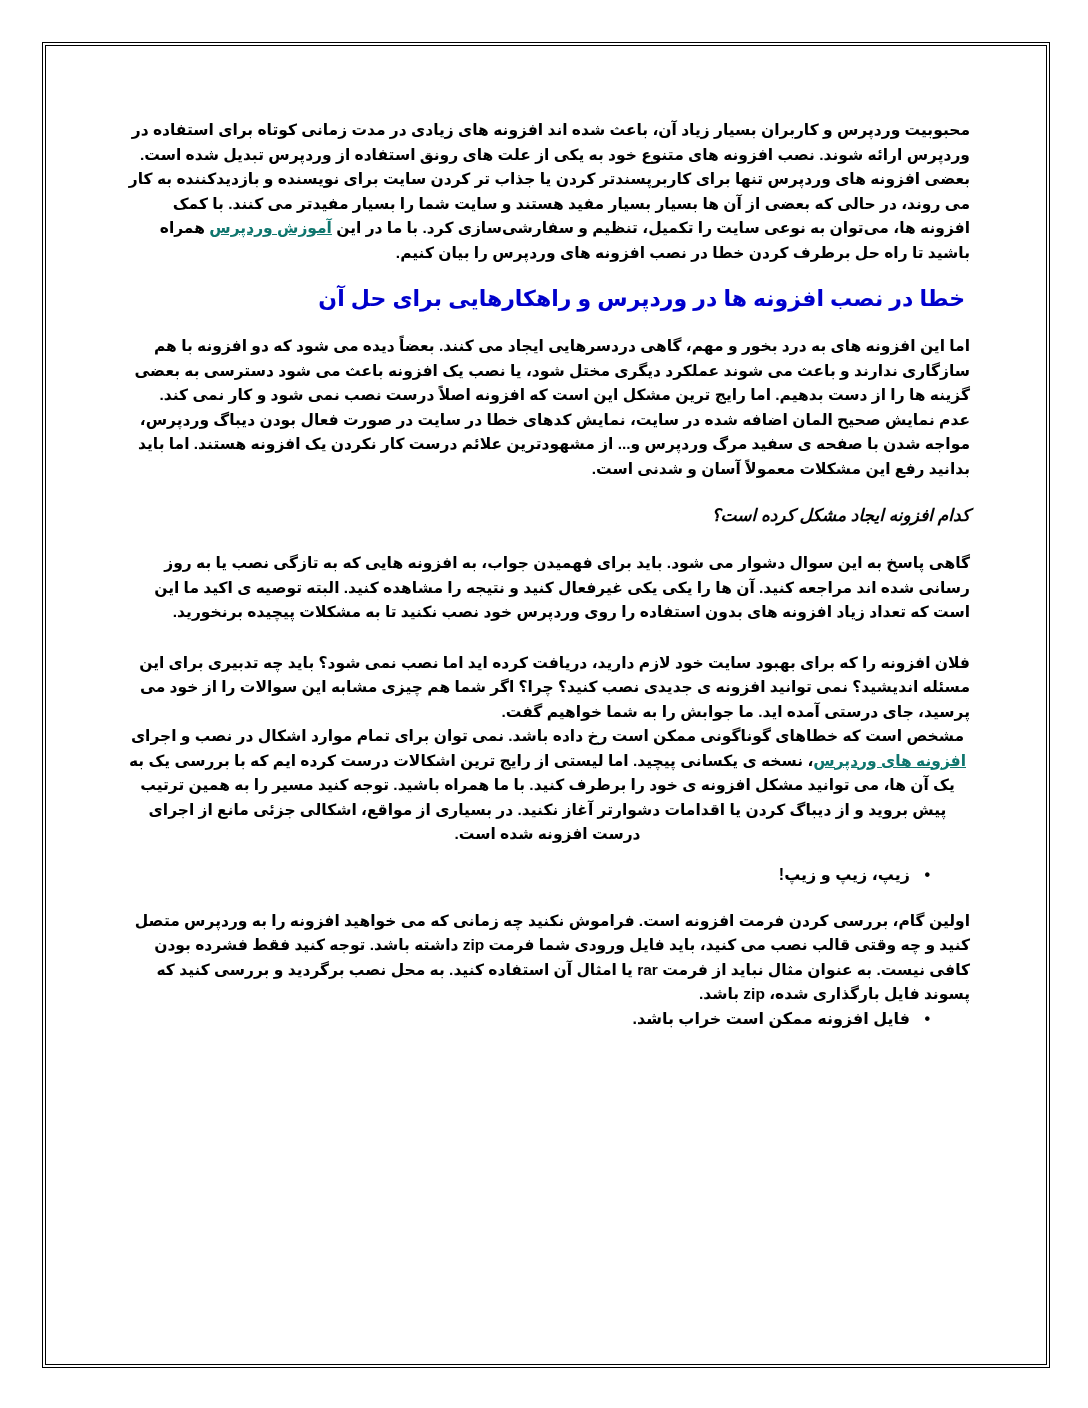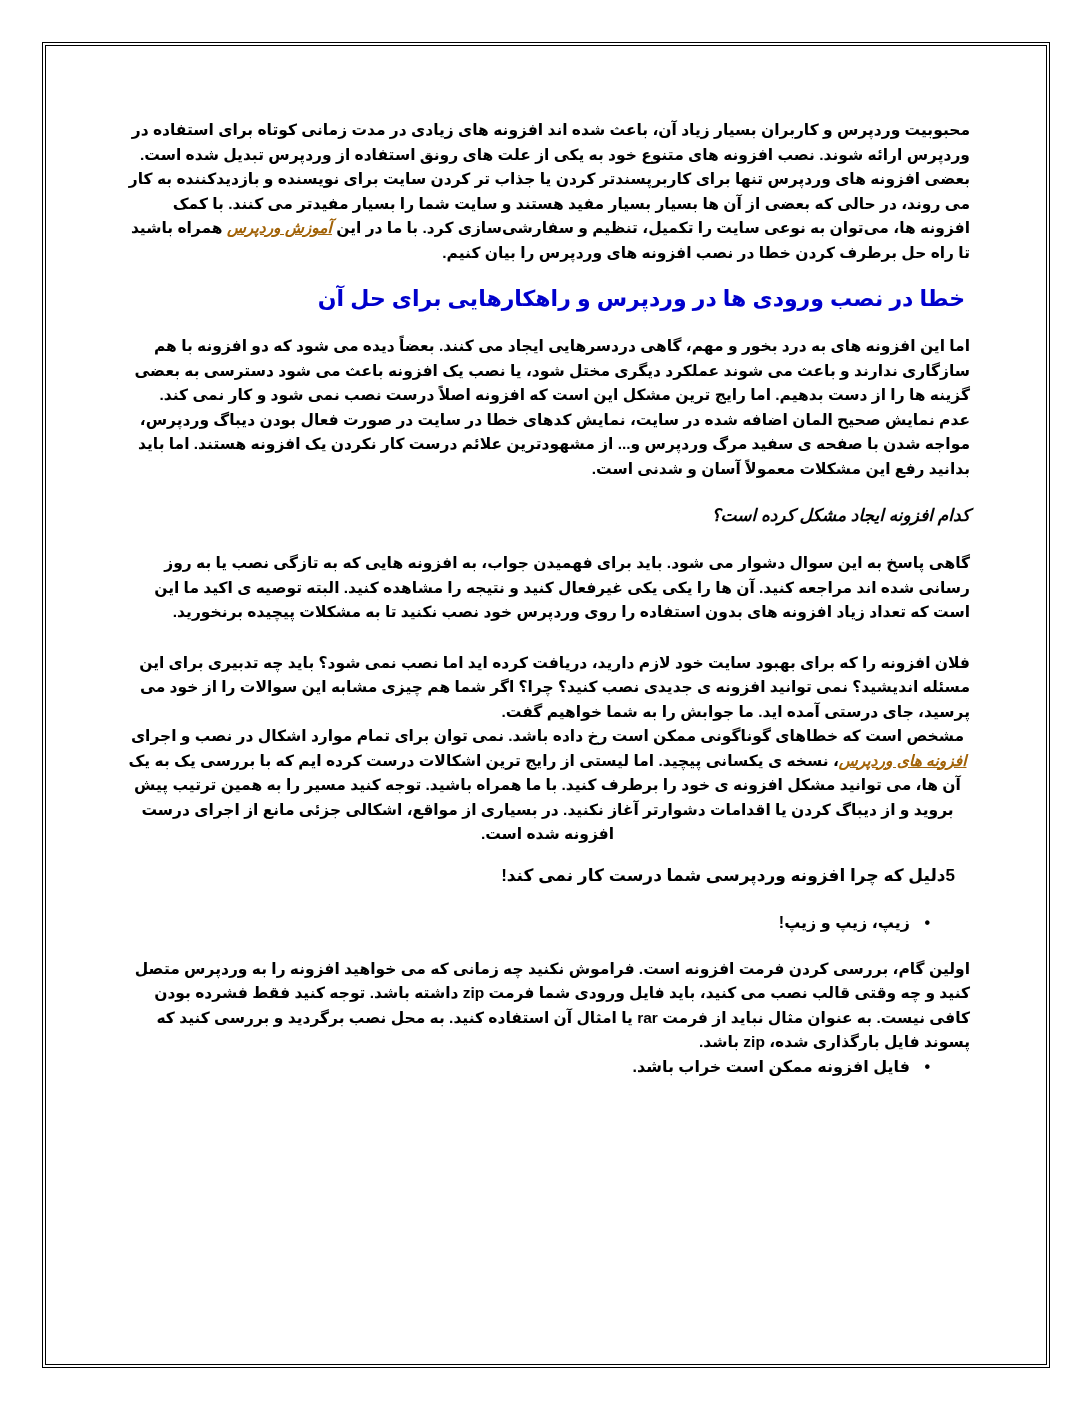--- a/index.html
+++ b/index.html
@@ -32,23 +32,22 @@
       direction: rtl;
       text-align: right;
     }
     p {
       margin: 0;
       font-size: 15.5px;
       line-height: 24.5px;
       font-weight: bold;
     }
     a {
-      color: #a16207;
+      color: #0f766e;
       text-decoration: underline;
-      font-style: italic;
     }
     .h2 {
       font-size: 22px;
       color: #0000cc;
       font-weight: bold;
       margin: 0;
       line-height: 30px;
     }
     .h3 {
       font-size: 17px;
@@ -75,36 +74,35 @@
 <body>
 
 <div class="page-border"></div>
 
 <div class="content">
 
   <p style="margin-bottom:19px;">
     <span>محبوبیت وردپرس و کاربران بسیار زیاد آن، باعث شده اند افزونه های زیادی در مدت زمانی کوتاه برای استفاده در وردپرس ارائه شوند. نصب افزونه های متنوع خود به یکی از علت های رونق استفاده از وردپرس تبدیل شده است. بعضی افزونه های وردپرس تنها برای کاربرپسندتر کردن یا جذاب تر کردن سایت برای نویسنده و بازدیدکننده به کار می روند، در حالی که بعضی از آن ها بسیار بسیار مفید هستند و سایت شما را بسیار مفیدتر می کنند. با کمک افزونه ها، می‌توان به نوعی سایت را تکمیل، تنظیم و سفارشی‌سازی کرد. با ما در این </span><a href="#">آموزش وردپرس</a><span> همراه باشید تا راه حل برطرف کردن خطا در نصب افزونه های وردپرس را بیان کنیم.</span>
   </p>
 
-  <div class="h2" style="margin-bottom:20px; padding-right:5px;">خطا در نصب ورودی ها در وردپرس و راهکارهایی برای حل آن</div>
+  <div class="h2" style="margin-bottom:20px; padding-right:5px;">خطا در نصب افزونه ها در وردپرس و راهکارهایی برای حل آن</div>
 
   <p style="margin-bottom:22px;">اما این افزونه های به درد بخور و مهم، گاهی دردسرهایی ایجاد می کنند. بعضاً دیده می شود که دو افزونه با هم سازگاری ندارند و باعث می شوند عملکرد دیگری مختل شود، یا نصب یک افزونه باعث می شود دسترسی به بعضی گزینه ها را از دست بدهیم. اما رایج ترین مشکل این است که افزونه اصلاً درست نصب نمی شود و کار نمی کند. عدم نمایش صحیح المان اضافه شده در سایت، نمایش کدهای خطا در سایت در صورت فعال بودن دیباگ وردپرس، مواجه شدن با صفحه ی سفید مرگ وردپرس و... از مشهودترین علائم درست کار نکردن یک افزونه هستند. اما باید بدانید رفع این مشکلات معمولاً آسان و شدنی است.</p>
 
   <div class="h3" style="margin-bottom:22px;font-style:italic;">کدام افزونه ایجاد مشکل کرده است؟</div>
 
   <p style="margin-bottom:26px;">گاهی پاسخ به این سوال دشوار می شود. باید برای فهمیدن جواب، به افزونه هایی که به تازگی نصب یا به روز رسانی شده اند مراجعه کنید. آن ها را یکی یکی غیرفعال کنید و نتیجه را مشاهده کنید. البته توصیه ی اکید ما این است که تعداد زیاد افزونه های بدون استفاده را روی وردپرس خود نصب نکنید تا به مشکلات پیچیده برنخورید.</p>
 
 
   <p style="">فلان افزونه را که برای بهبود سایت خود لازم دارید، دریافت کرده اید اما نصب نمی شود؟ باید چه تدبیری برای این مسئله اندیشید؟ نمی توانید افزونه ی جدیدی نصب کنید؟ چرا؟ اگر شما هم چیزی مشابه این سوالات را از خود می پرسید، جای درستی آمده اید. ما جوابش را به شما خواهیم گفت.</p>
 
   <p style="margin-bottom:16px;text-align:center;">
     <span>مشخص است که خطاهای گوناگونی ممکن است رخ داده باشد. نمی توان برای تمام موارد اشکال در نصب و اجرای </span><a href="#">افزونه های وردپرس</a><span>، نسخه ی یکسانی پیچید. اما لیستی از رایج ترین اشکالات درست کرده ایم که با بررسی یک به یک آن ها، می توانید مشکل افزونه ی خود را برطرف کنید. با ما همراه باشید. توجه کنید مسیر را به همین ترتیب پیش بروید و از دیباگ کردن یا اقدامات دشوارتر آغاز نکنید. در بسیاری از مواقع، اشکالی جزئی مانع از اجرای درست افزونه شده است.</span>
   </p>
 
-  <div class="h3" style="margin-bottom:22px; padding-right:15px;">5دلیل که چرا افزونه وردپرسی شما درست کار نمی کند!</div>
 
   <div class="bullet" style="margin-bottom:22px;">
     <span class="dot">•</span>
     <span>زیپ، زیپ و زیپ!</span>
   </div>
 
   <p style="">اولین گام، بررسی کردن فرمت افزونه است. فراموش نکنید چه زمانی که می خواهید افزونه را به وردپرس متصل کنید و چه وقتی قالب نصب می کنید، باید فایل ورودی شما فرمت zip داشته باشد. توجه کنید فقط فشرده بودن کافی نیست. به عنوان مثال نباید از فرمت rar یا امثال آن استفاده کنید. به محل نصب برگردید و بررسی کنید که پسوند فایل بارگذاری شده، zip باشد.</p>
 
   <div class="bullet">
     <span class="dot">•</span>

